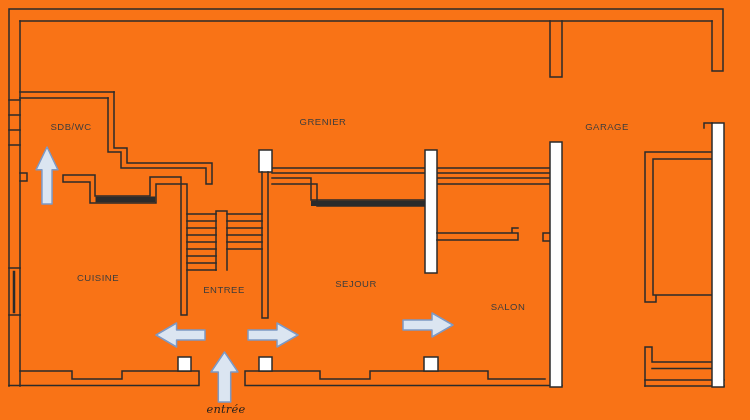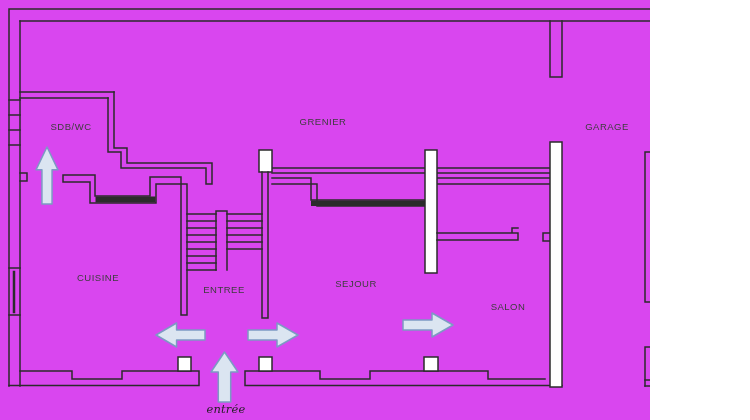--- a/index.html
+++ b/index.html
@@ -1,16 +1,16 @@
 <!DOCTYPE html>
 <html><head>
 <meta charset="utf-8">
 <style>
   html,body{margin:0;padding:0;background:#ffffff;}
-  .stage{position:relative;width:650px;height:420px;background:#d946ef;overflow:hidden;
+  .stage{position:relative;width:750px;height:420px;background:#f97316;overflow:hidden;
          font-family:"Liberation Sans",sans-serif;}
   svg{position:absolute;left:0;top:0;}
   .room-label{font-family:"Liberation Sans",sans-serif;font-size:9.5px;letter-spacing:.5px;
               fill:#3d3d3d;text-anchor:middle;}
   .entrance-label{font-family:"DejaVu Serif",serif;font-style:italic;font-size:11.5px;
                   fill:#1f1f1f;text-anchor:middle;letter-spacing:.2px;}
 </style>
 </head>
 <body>
 

